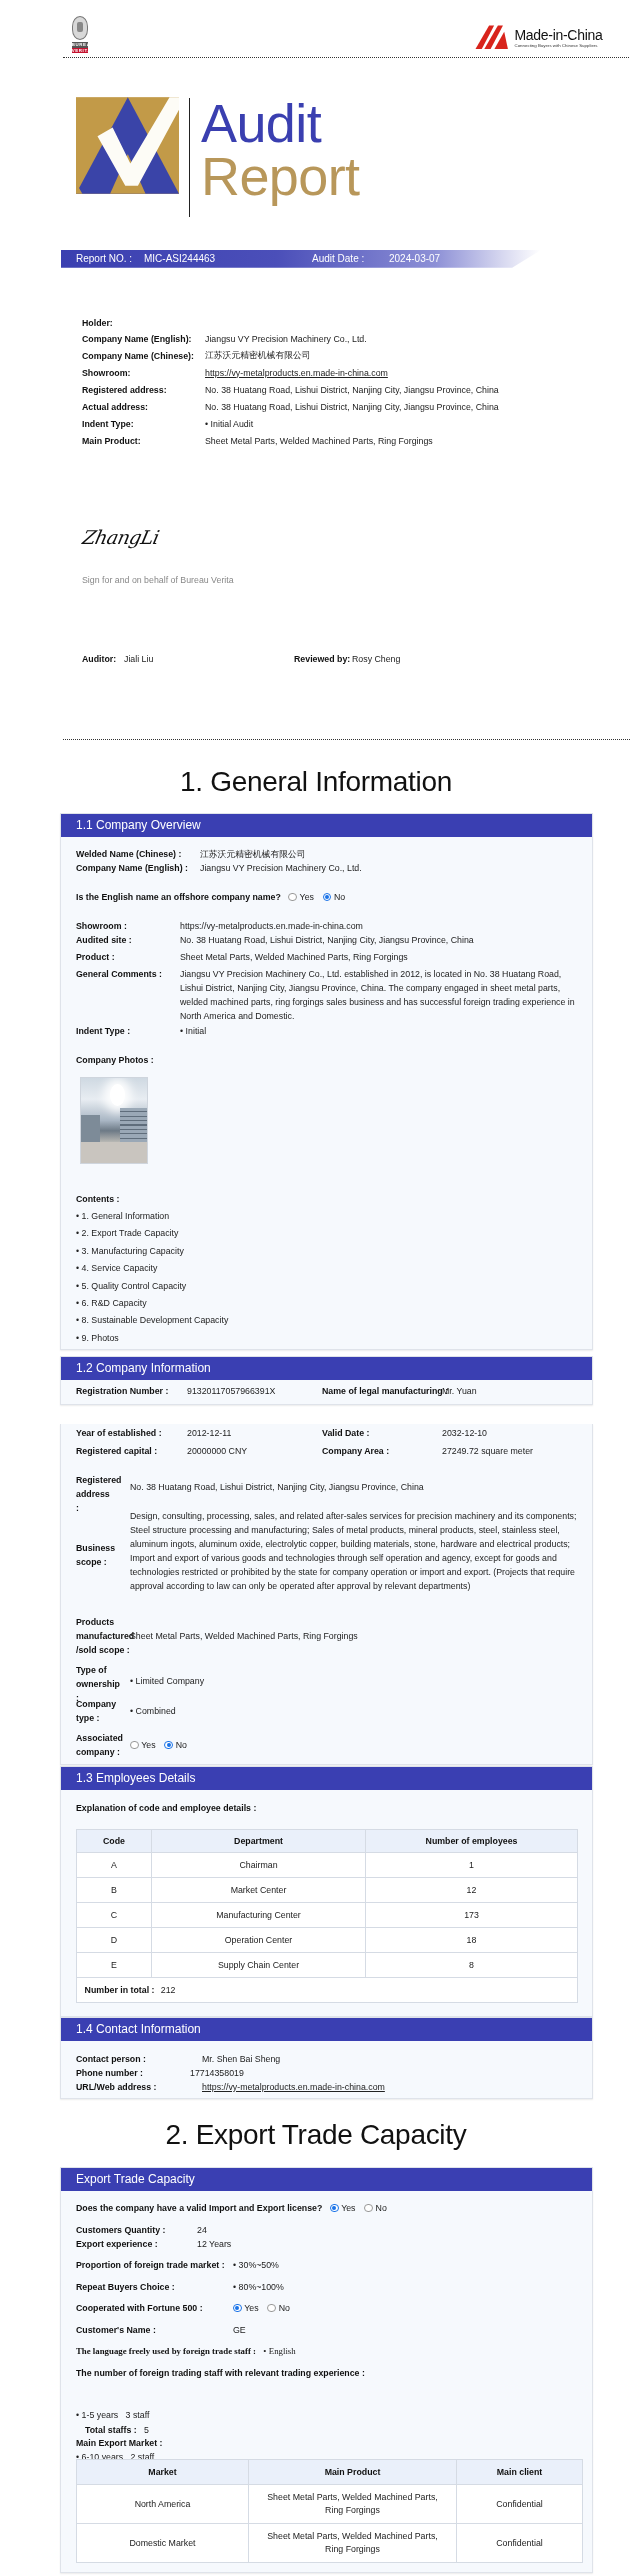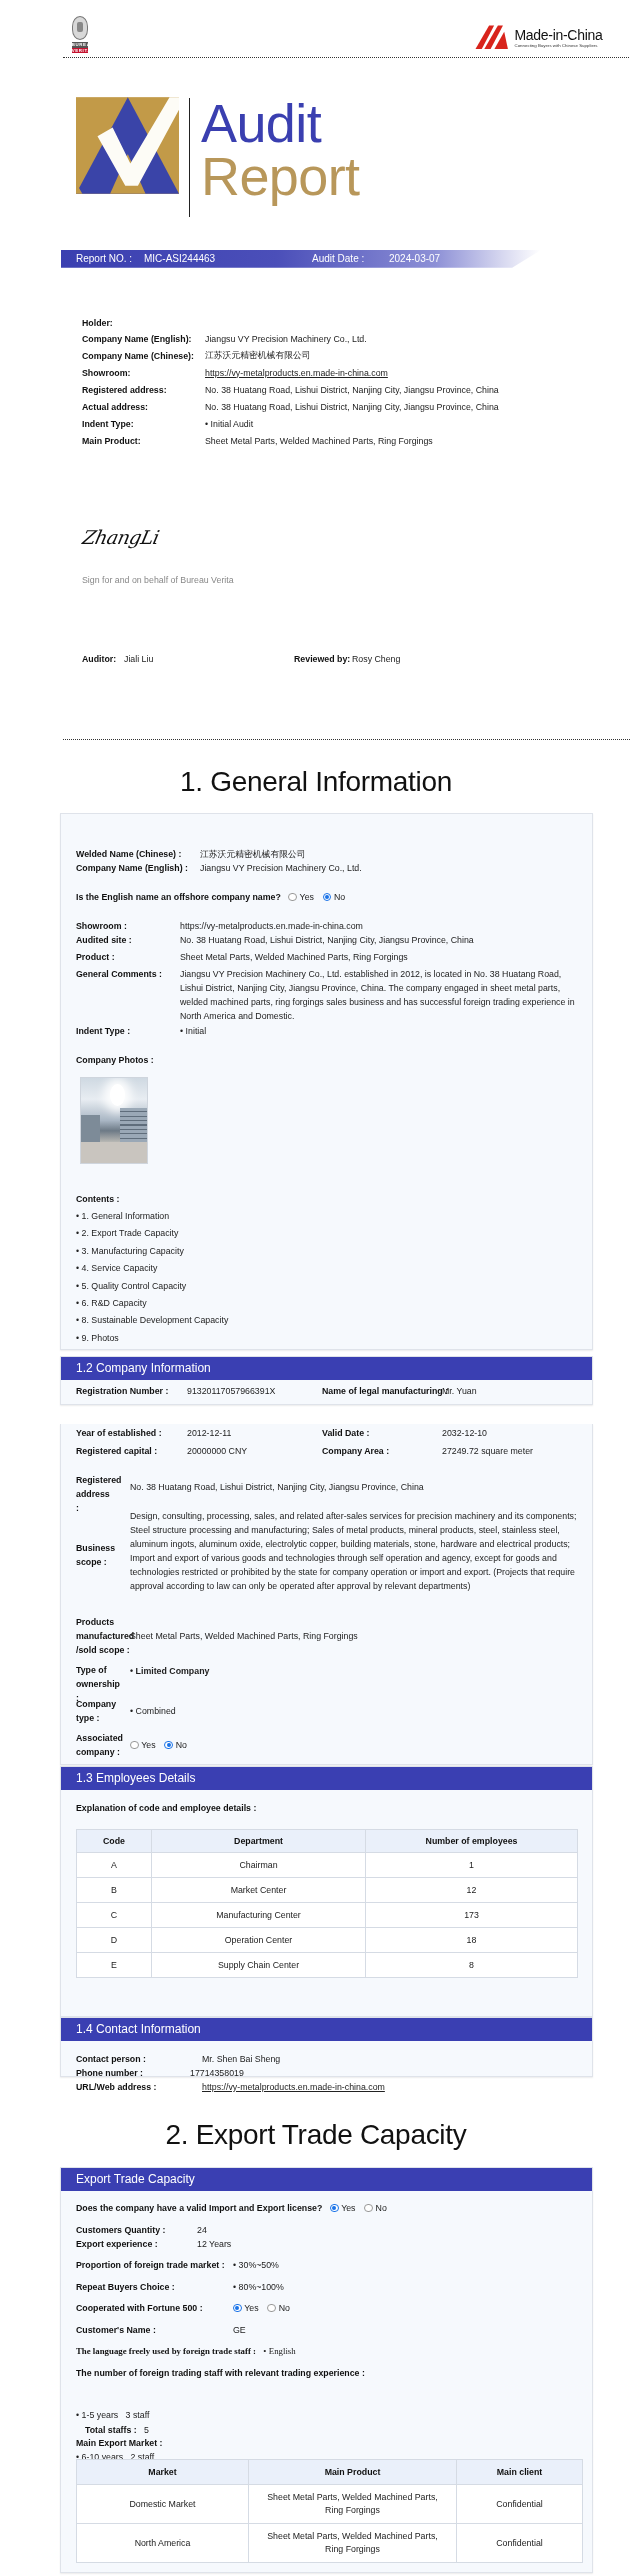--- a/index.html
+++ b/index.html
@@ -158,20 +158,21 @@
     <span style="left:42px;">Jiali Liu</span>
     <span class="bold" style="left:212px;">Reviewed by:</span>
     <span style="left:270px;">Rosy Cheng</span>
   </div>
 
   <div class="dotted-rule" style="left:63px; top:739px; width:567px;"></div>
 
   <div class="section-title" style="top:766px;">1. General Information</div>
 
   <div class="card" style="top:813px; height:537px;">
+    <div class="card-head">1.1 Company Overview</div>
     <div class="kv" style="left:15px; top:35px;">
       <span class="k" style="left:0;">Welded Name (Chinese) :</span>
       <span class="v" style="left:124px;">江苏沃元精密机械有限公司</span>
     </div>
     <div class="kv" style="left:15px; top:49px;">
       <span class="k" style="left:0;">Company Name (English) :</span>
       <span class="v" style="left:124px;">Jiangsu VY Precision Machinery Co., Ltd.</span>
     </div>
     <div class="kv" style="left:15px; top:78px; white-space:nowrap;">
       <span class="bold">Is the English name an offshore company name?</span>
@@ -245,21 +246,21 @@
       <span class="k" style="left:246px;">Company Area :</span>
       <span class="v" style="left:366px;">27249.72 square meter</span>
     </div>
     <div class="para bold" style="left:15px; top:49px; width:37px;">Registered address :</div>
     <div class="para" style="left:69px; top:56px; width:442px;">No. 38 Huatang Road, Lishui District, Nanjing City, Jiangsu Province, China</div>
     <div class="para bold" style="left:15px; top:117px; width:38px;">Business scope :</div>
     <div class="para" style="left:69px; top:85px; width:448px;">Design, consulting, processing, sales, and related after-sales services for precision machinery and its components; Steel structure processing and manufacturing; Sales of metal products, mineral products, steel, stainless steel, aluminum ingots, aluminum oxide, electrolytic copper, building materials, stone, hardware and electrical products; Import and export of various goods and technologies through self operation and agency, except for goods and technologies restricted or prohibited by the state for company operation or import and export. (Projects that require approval according to law can only be operated after approval by relevant departments)</div>
     <div class="para bold" style="left:15px; top:191px; width:54px;">Products manufactured /sold scope :</div>
     <div class="para" style="left:69px; top:205px; width:442px;">Sheet Metal Parts, Welded Machined Parts, Ring Forgings</div>
     <div class="para bold" style="left:15px; top:239px; width:44px;">Type of ownership :</div>
-    <div class="para bullet" style="left:69px; top:240px;font-weight:bold;">Limited Company</div>
+    <div class="para bullet" style="left:69px; top:250px;">Limited Company</div>
     <div class="para bold" style="left:15px; top:273px; width:44px;">Company type :</div>
     <div class="para bullet" style="left:69px; top:280px;">Combined</div>
     <div class="para bold" style="left:15px; top:307px; width:44px;">Associated company :</div>
     <div class="para" style="left:69px; top:314px; white-space:nowrap;">
       <span class="opt"><span class="radio"></span><span>Yes</span></span>
       <span class="opt"><span class="radio on"></span><span>No</span></span>
     </div>
   </div>
 
   <div class="card" style="top:1766px; height:251px;">
@@ -294,25 +295,31 @@
         <tr style="height:25px;">
             <td>D</td>
             <td>Operation Center</td>
             <td>18</td>
           </tr>
         <tr style="height:25px;">
             <td>E</td>
             <td>Supply Chain Center</td>
             <td>8</td>
           </tr>
+        <tr style="height:25px;">
+          <td colspan="3" style="text-align:left; padding-left:7.6px;">
+            <span class="bold">Number in total :</span>
+            <span style="margin-left:3.8px;">212</span>
+          </td>
+        </tr>
       </tbody>
     </table>
   </div>
 
-  <div class="card" style="top:2017px; height:60px;">
+  <div class="card" style="top:2017px; height:82px;">
     <div class="card-head">1.4 Contact Information</div>
     <div class="kv" style="left:15px; top:36px;">
         <span class="k">Contact person :</span>
         <span class="v" style="left:126px;">Mr. Shen Bai Sheng</span>
       </div>
     <div class="kv" style="left:15px; top:50px;">
         <span class="k">Phone number :</span>
         <span class="v" style="left:114px;">17714358019</span>
       </div>
     <div class="kv" style="left:15px; top:64px;">
@@ -378,26 +385,26 @@
     <table class="grid" style="left:15px; top:291px; width:507px;">
       <thead>
         <tr style="height:25px;">
           <th style="width:172px;">Market</th>
           <th style="width:208px;">Main Product</th>
           <th>Main client</th>
         </tr>
       </thead>
       <tbody>
         <tr style="height:39px;">
-          <td>Domestic Market</td>
+          <td>North America</td>
           <td style="padding:0 10px; line-height:13.3px;">Sheet Metal Parts, Welded Machined Parts, Ring Forgings</td>
           <td>Confidential</td>
         </tr>
         <tr style="height:39px;">
-          <td>North America</td>
+          <td>Domestic Market</td>
           <td style="padding:0 10px; line-height:13.3px;">Sheet Metal Parts, Welded Machined Parts, Ring Forgings</td>
           <td>Confidential</td>
         </tr>
       </tbody>
     </table>
   </div>
 
 </div>
 
 

